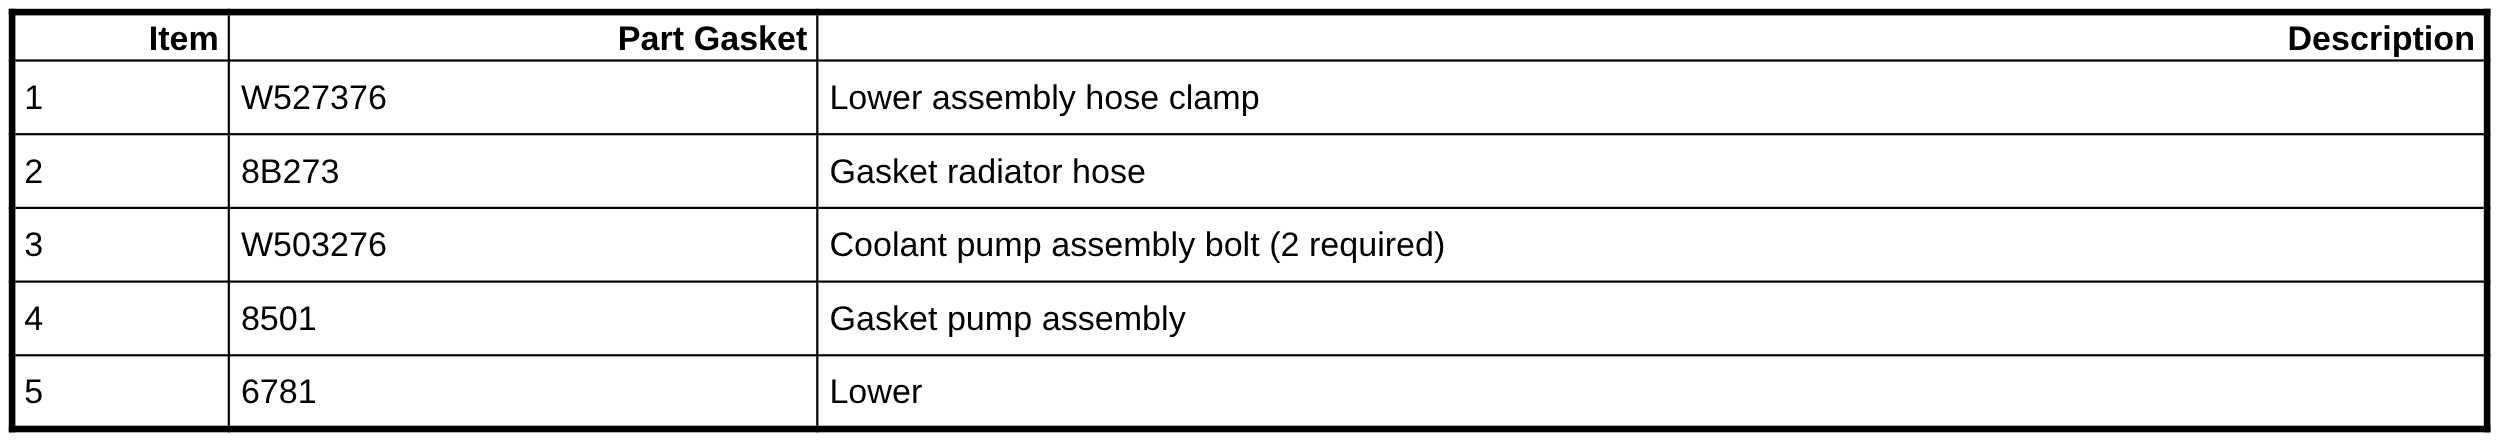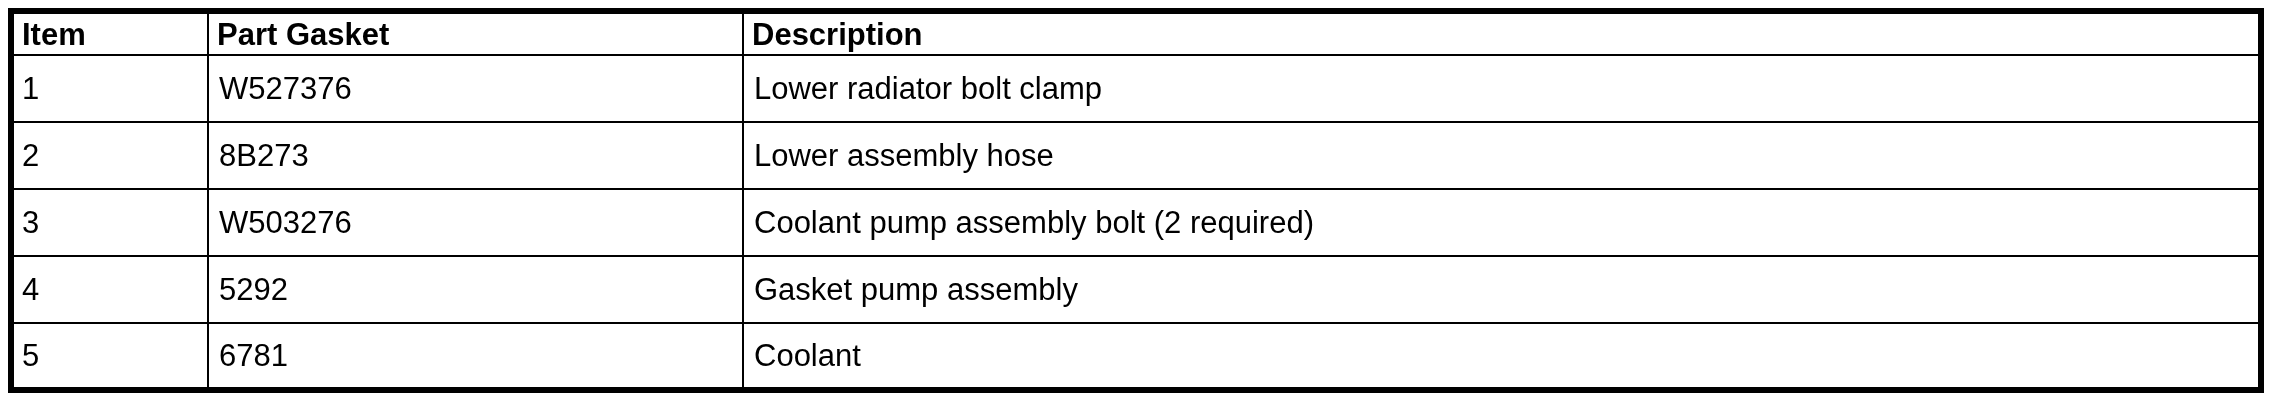--- a/index.html
+++ b/index.html
@@ -47,21 +47,21 @@
   }
 
   
   table.parts-table thead tr.header-row {
     height: 44px;
   }
   table.parts-table thead th {
     font-weight: bold;
     font-size: 31px;
     line-height: 1.0;
-    text-align: left;
+    text-align: right;
     letter-spacing: 0px;
     padding: 0 8px;
     white-space: nowrap;
   }
 
   
   table.parts-table tbody tr.data-row {
     height: 67px;
   }
   table.parts-table tbody td {
@@ -96,37 +96,37 @@
       <tr class="header-row">
         <th class="head-item">Item</th>
         <th class="head-partnumber">Part Gasket</th>
         <th class="head-description">Description</th>
       </tr>
     </thead>
     <tbody>
       <tr class="data-row">
         <td class="cell-item">1</td>
         <td class="cell-partnumber">W527376</td>
-        <td class="cell-description">Lower radiator bolt clamp</td>
+        <td class="cell-description">Lower assembly hose clamp</td>
       </tr>
       <tr class="data-row">
         <td class="cell-item">2</td>
         <td class="cell-partnumber">8B273</td>
-        <td class="cell-description">Lower assembly hose</td>
+        <td class="cell-description">Gasket radiator hose</td>
       </tr>
       <tr class="data-row">
         <td class="cell-item">3</td>
         <td class="cell-partnumber">W503276</td>
         <td class="cell-description">Coolant pump assembly bolt (2 required)</td>
       </tr>
       <tr class="data-row">
         <td class="cell-item">4</td>
-        <td class="cell-partnumber">5292</td>
+        <td class="cell-partnumber">8501</td>
         <td class="cell-description">Gasket pump assembly</td>
       </tr>
       <tr class="data-row">
         <td class="cell-item">5</td>
         <td class="cell-partnumber">6781</td>
-        <td class="cell-description">Coolant</td>
+        <td class="cell-description">Lower</td>
       </tr>
     </tbody>
   </table>
 </div>
 
 </body></html>

